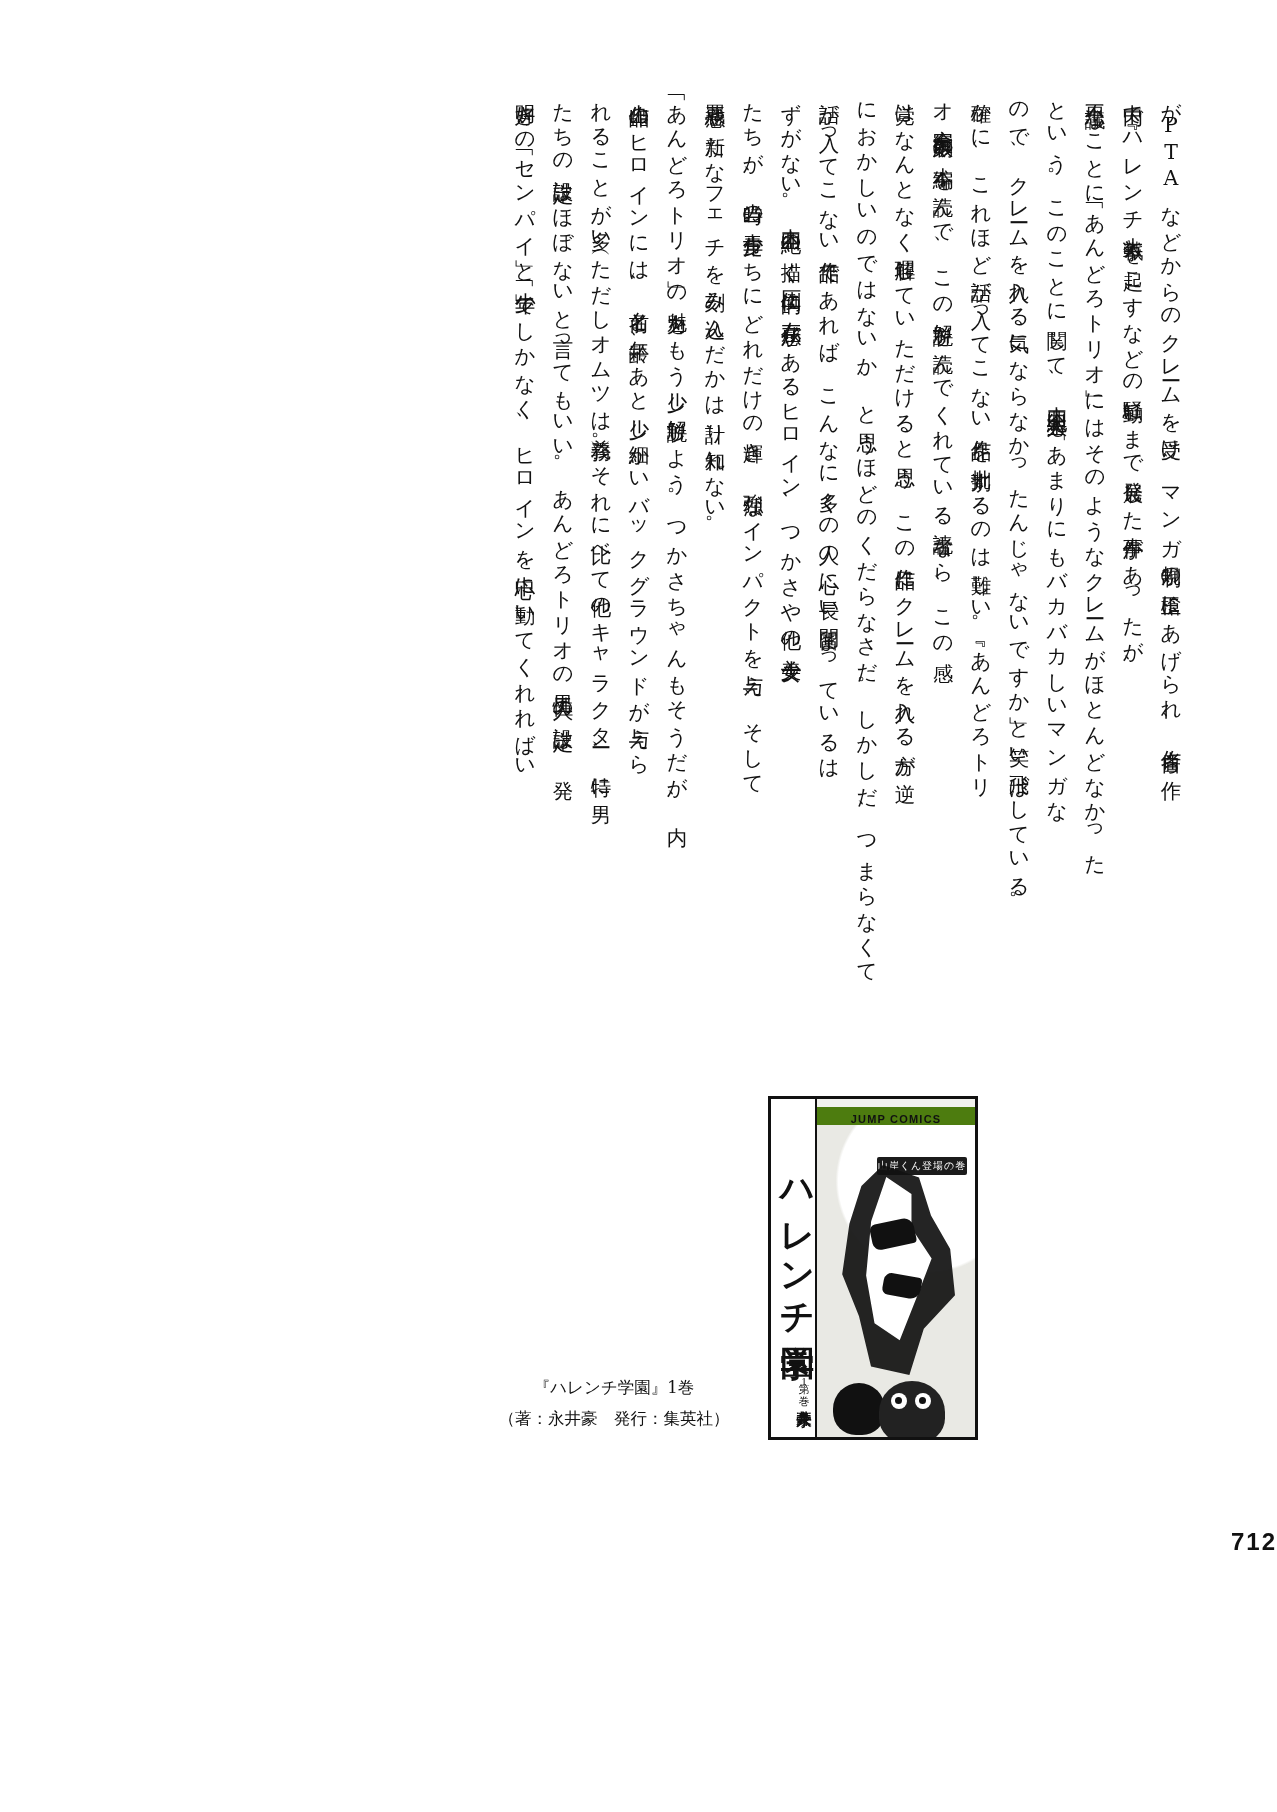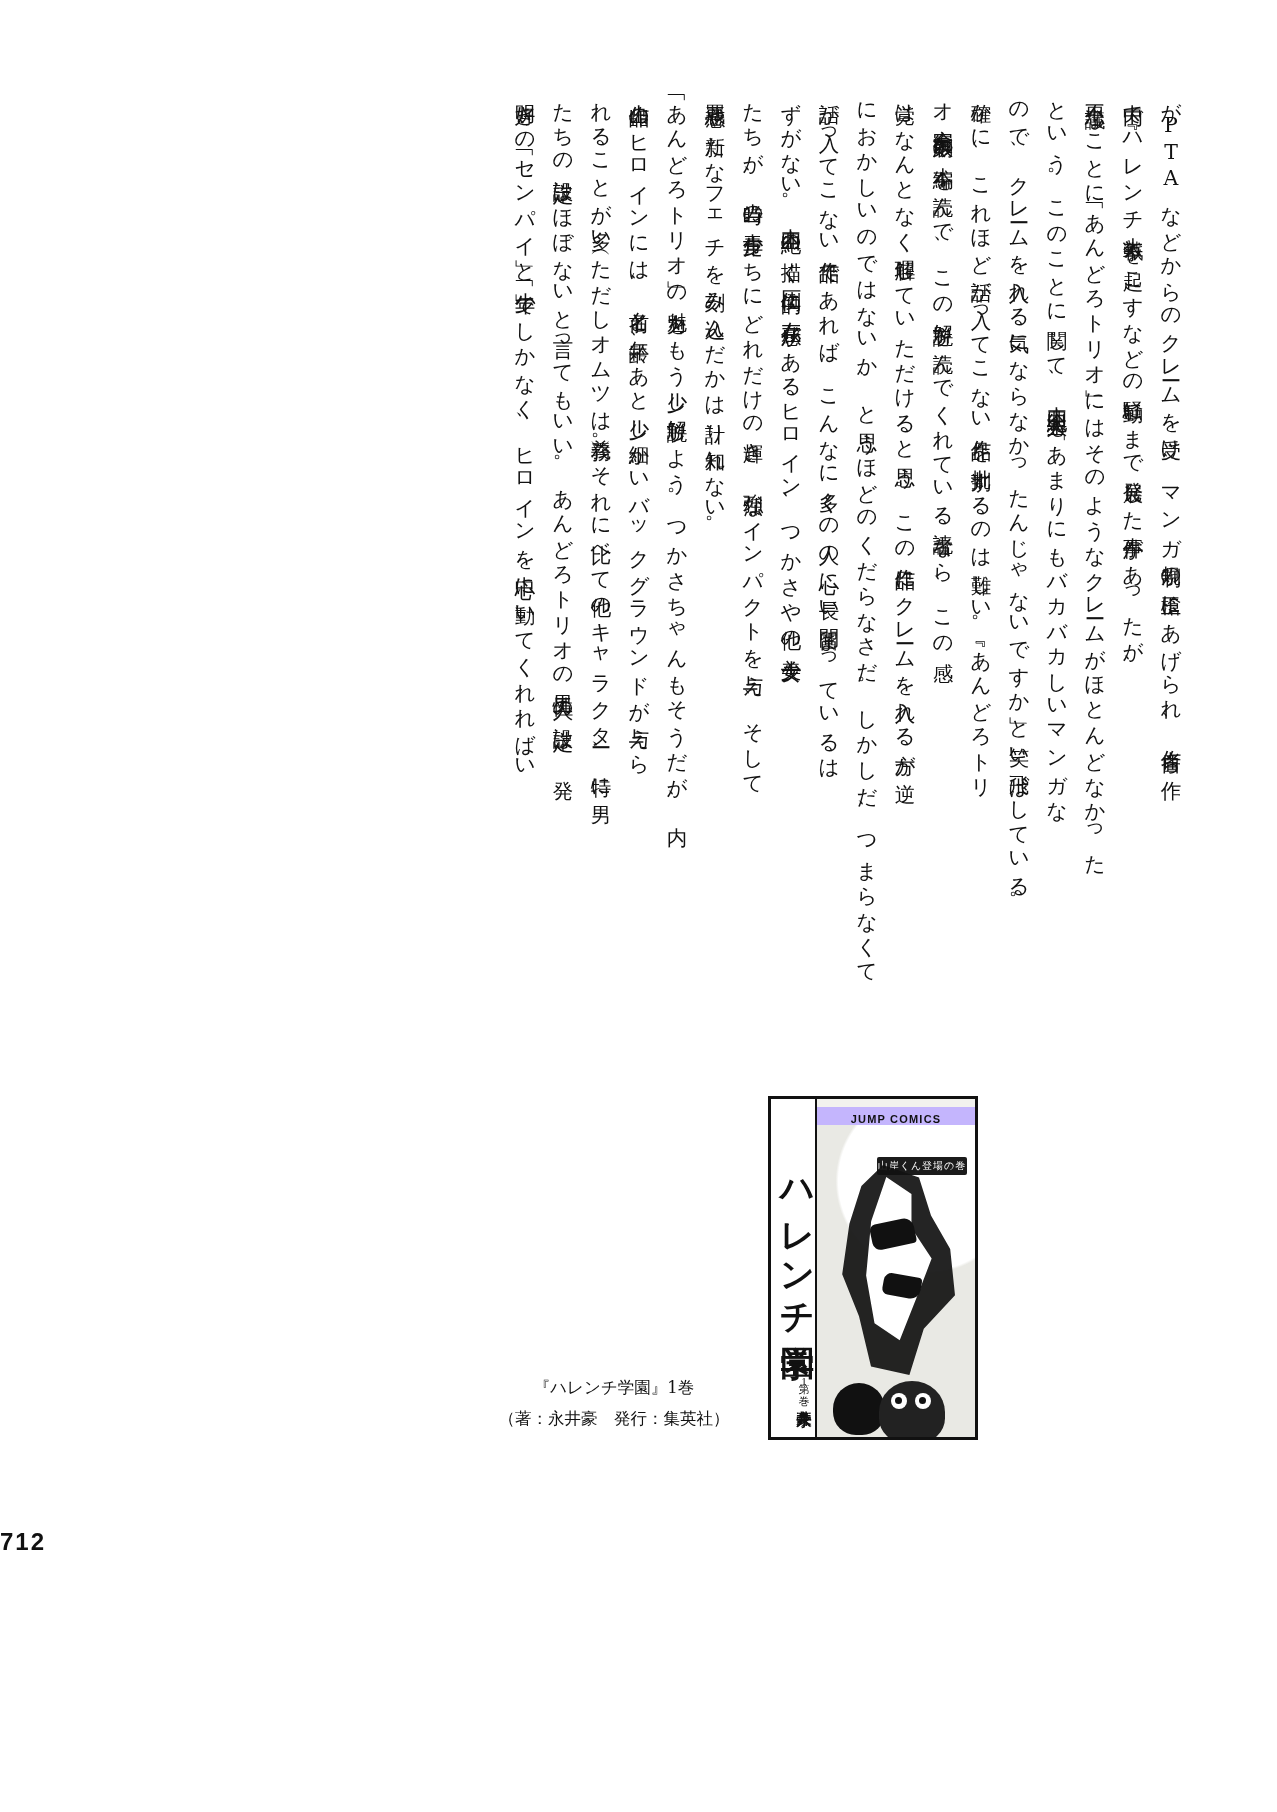--- a/index.html
+++ b/index.html
@@ -114,21 +114,21 @@
     font-weight: bold;
     color: #111;
     text-align: center;
   }
   .cover .topbar {
     position: absolute;
     left: 46px;
     top: 8px;
     right: 0;
     height: 26px;
-    background: #c4b5fd;
+    background: #4d7c0f;
     border-bottom: 2px solid #111;
     box-sizing: border-box;
     display: flex;
     align-items: center;
     justify-content: center;
     font-family: "Liberation Sans", sans-serif;
     font-size: 11px;
     font-weight: bold;
     letter-spacing: 1.2px;
     color: #111;
@@ -245,21 +245,21 @@
     line-height: 1.9;
     color: #111;
   }
 
   
   .page-number {
     position: absolute;
     left: 0;
     right: 0;
     top: 1528px;
-    text-align: left;
+    text-align: right;
     font-family: "Liberation Sans", sans-serif;
     font-size: 24px;
     font-weight: bold;
     letter-spacing: 2px;
     color: #111;
   }
 </style>
 </head>
 <body>
 

